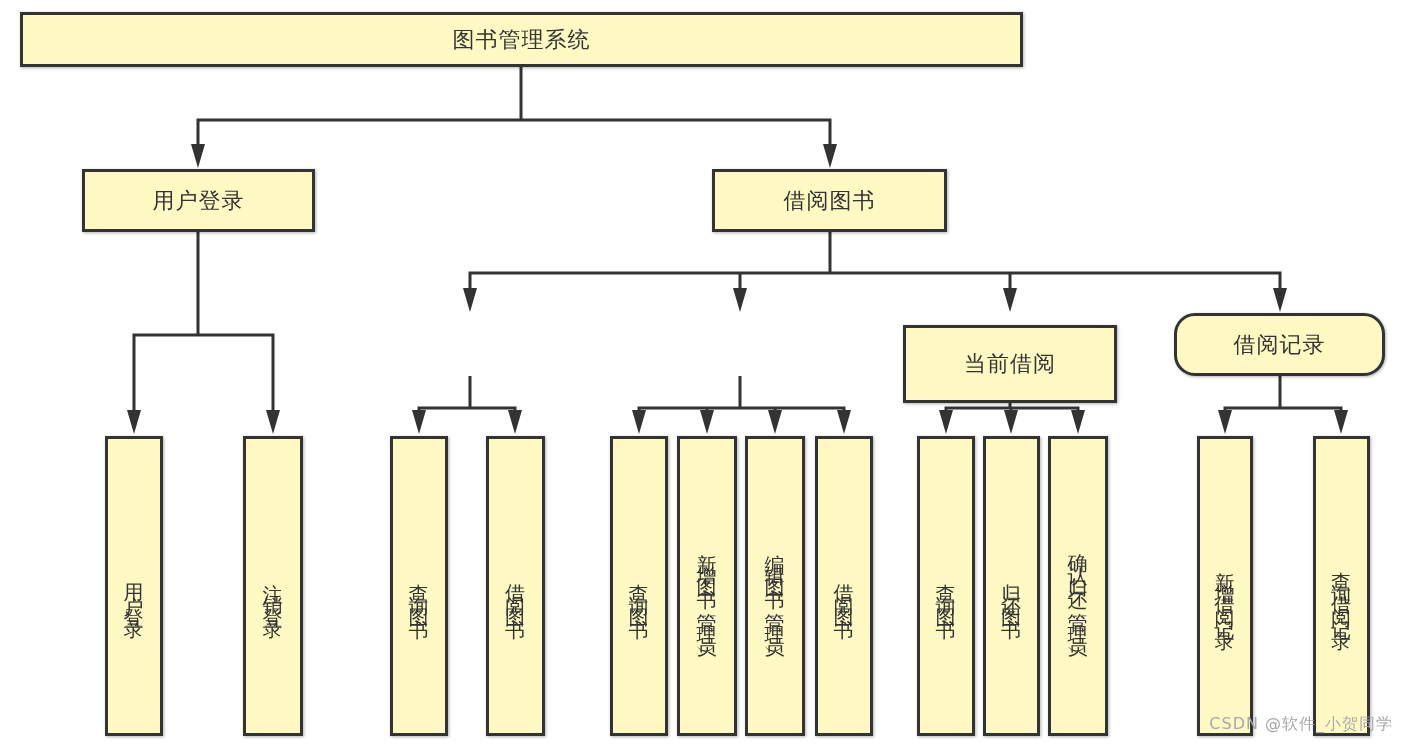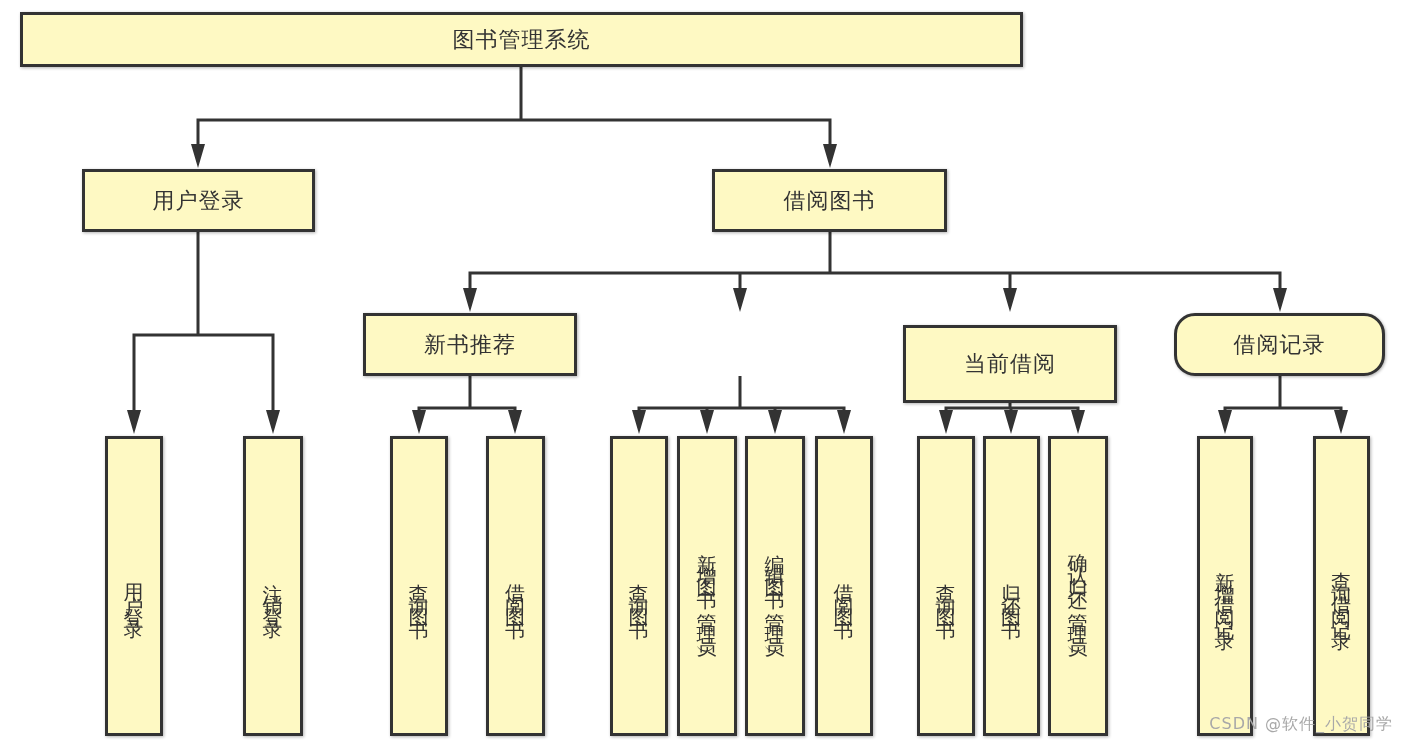--- a/index.html
+++ b/index.html
@@ -113,23 +113,20 @@
     <span class="hlabel">图书管理系统</span>
   </div>
 
   <div class="box n-userlogin">
     <span class="hlabel">用户登录</span>
   </div>
   <div class="box n-bookmgmt">
     <span class="hlabel">借阅图书</span>
   </div>
 
-  <div class="box n-newbook">
-    <span class="hlabel">新书推荐</span>
-  </div>
   <div class="box n-current">
     <span class="hlabel">当前借阅</span>
   </div>
   <div class="box n-records">
     <span class="hlabel">借阅记录</span>
   </div>
 
   <div class="box leaf l1">
     <span class="vlabel">用户登录</span>
   </div>

